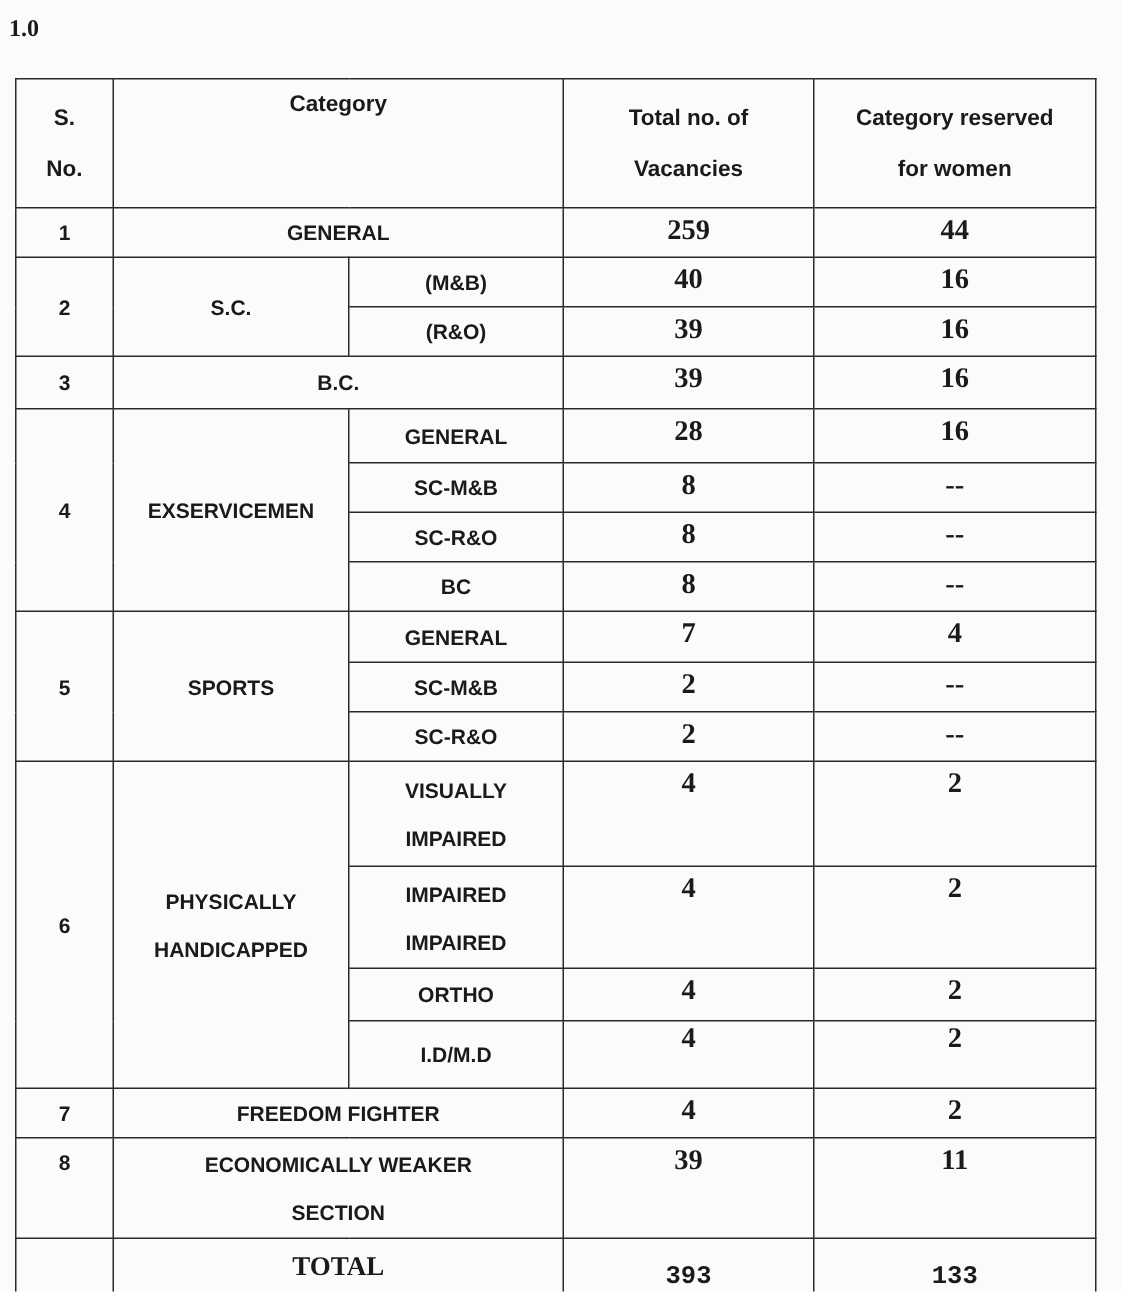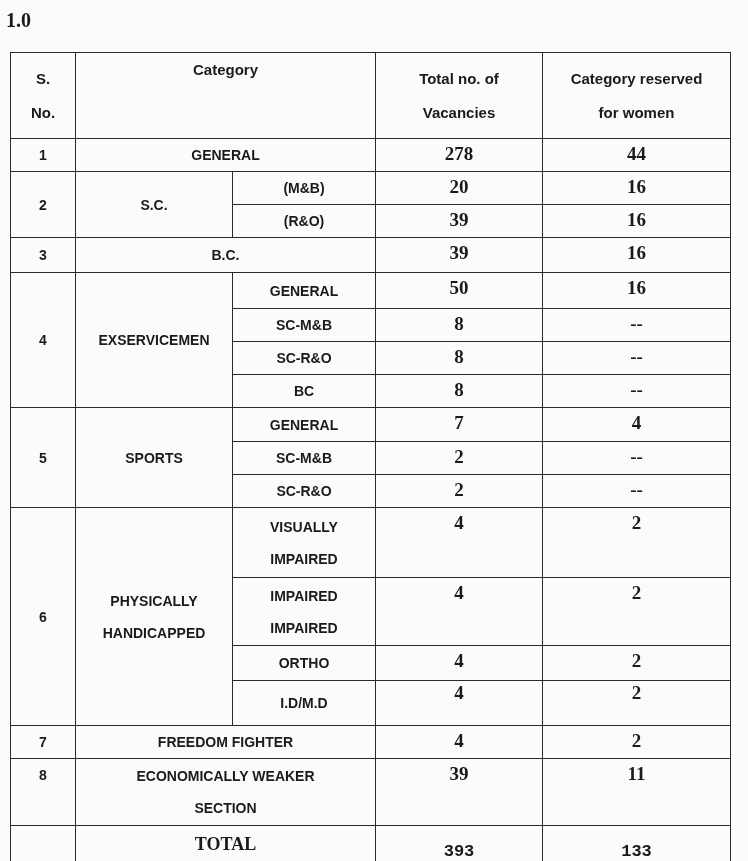--- a/index.html
+++ b/index.html
@@ -1,21 +1,21 @@
 <!DOCTYPE html>
 <html><head>
 <meta charset="utf-8">
 <style>
   html, body { margin: 0; padding: 0; }
   body {
     width: 748px; height: 861px; background: #fbfbfa; position: relative; overflow: hidden;
     font-family: "Liberation Sans", sans-serif; color: #1a1a1a;
   }
   .heading { position: absolute; left: 6px; top: 6px; height: 28px; display: flex; align-items: center; }
-  .heading .num { font-family: "Liberation Serif", serif; font-weight: bold; font-size: 20px; width: 48px; }
+  .heading .num { font-family: "Liberation Serif", serif; font-weight: bold; font-size: 16px; width: 48px; }
   .heading .title { font-weight: bold; font-size: 16px; text-decoration: underline; text-underline-offset: 3px; }
   table {
     position: absolute; left: 10px; top: 52px; width: 720px;
     border-collapse: collapse; table-layout: fixed;
   }
   td, th { border: 1.3px solid #2a2a2a; text-align: center; padding: 0; font-weight: bold; }
   th { font-size: 15px; line-height: 34px; font-weight: normal; font-weight: 600; }
   .lbl { font-size: 14px; line-height: 32px; }
   .val { font-family: "Liberation Serif", serif; font-size: 19px; vertical-align: top; padding-top: 4px; }
   .total { font-family: Liberation Mono, monospace; font-size: 17px; vertical-align: bottom; padding-bottom: 8px; }
@@ -52,49 +52,49 @@
         </th>
     <th>
           <div>Category reserved</div>
           <div>for women</div>
         </th>
   </tr>
 
   <tr style="height:33px">
     <td class="sn">1</td>
     <td colspan="2" class="lbl">GENERAL</td>
-    <td class="val">278</td>
+    <td class="val">259</td>
     <td class="val">44</td>
   </tr>
 
   <tr style="height:33px">
     <td rowspan="2" class="sn">2</td>
     <td rowspan="2" class="lbl">S.C.</td>
     <td class="lbl">(M&amp;B)</td>
-    <td class="val">20</td>
+    <td class="val">40</td>
     <td class="val">16</td>
   </tr>
   <tr style="height:32px">
     <td class="lbl">(R&amp;O)</td>
     <td class="val">39</td>
     <td class="val">16</td>
   </tr>
 
   <tr style="height:35px">
     <td class="sn">3</td>
     <td colspan="2" class="lbl">B.C.</td>
     <td class="val">39</td>
     <td class="val">16</td>
   </tr>
 
   <tr style="height:36px">
     <td rowspan="4" class="sn">4</td>
     <td rowspan="4" class="lbl">EXSERVICEMEN</td>
     <td class="lbl">GENERAL</td>
-    <td class="val">50</td>
+    <td class="val">28</td>
     <td class="val">16</td>
   </tr>
   <tr style="height:33px">
     <td class="lbl">SC-M&amp;B</td>
     <td class="val">8</td>
     <td class="val">--</td>
   </tr>
   <tr style="height:33px">
     <td class="lbl">SC-R&amp;O</td>
     <td class="val">8</td>

